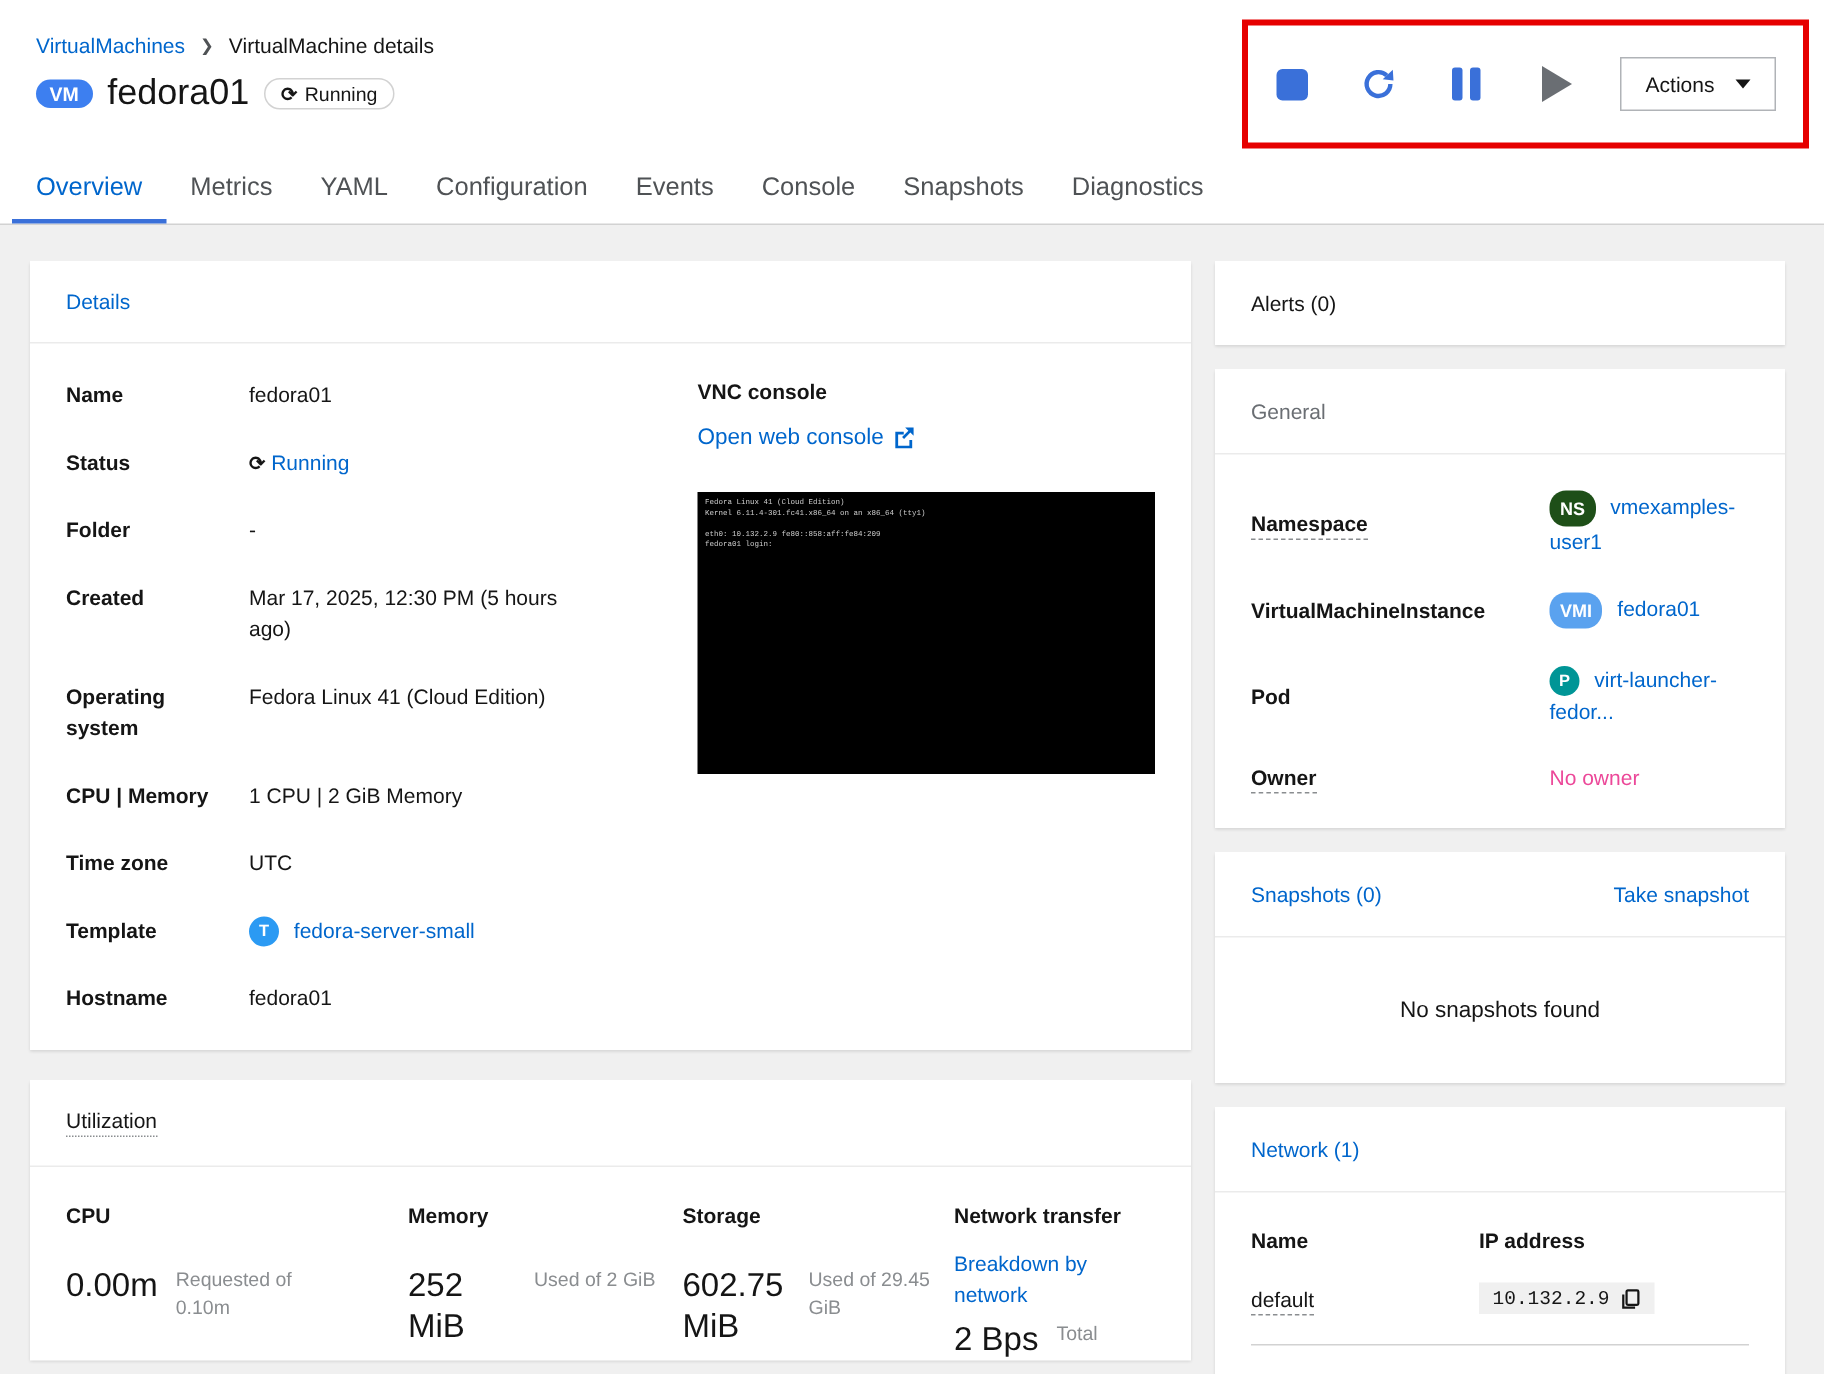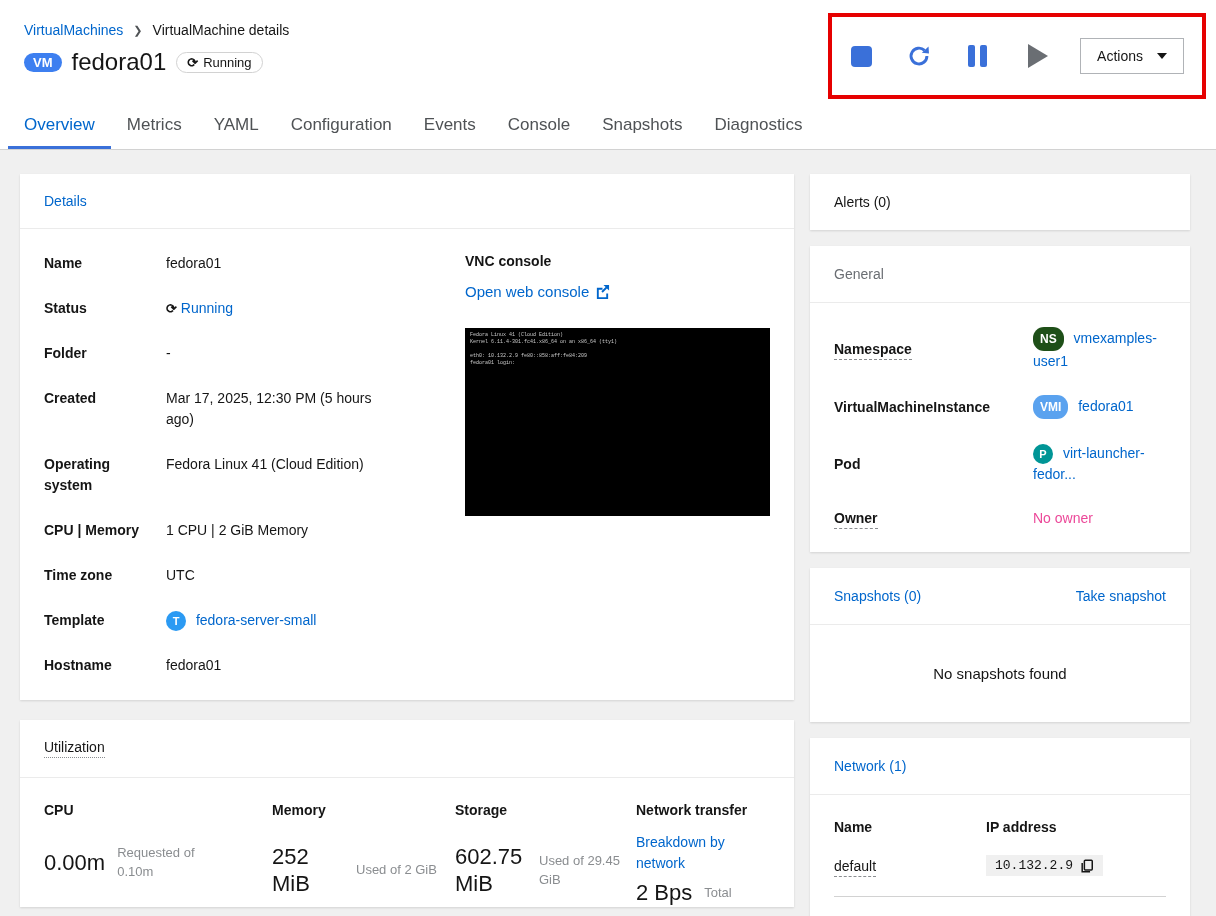--- a/index.html
+++ b/index.html
@@ -127,21 +127,21 @@
   }
 
   
   .dotted-title { display: inline-block; border-bottom: 1px dotted #8a8d90; padding-bottom: 2px; }
   .util-body { display: flex; padding: 24px 24px 0 24px; }
   .util-col:nth-child(1) { width: 228px; }
   .util-col:nth-child(2) { width: 183px; }
   .util-col:nth-child(3) { width: 181px; }
   .util-col:nth-child(4) { flex: 1; }
   .util-name { font-weight: 700; margin-bottom: 14px; }
-  .util-valuerow { display: flex; align-items: center; gap: 12px; margin-top: 26px; }
+  .util-valuerow { display: flex; align-items: flex-start; gap: 12px; margin-top: 26px; }
   .util-value { font-size: 22px; color: #151515; line-height: 1.2; }
   .util-value.wrap { width: 72px; }
   .util-detail { font-size: 13px; color: #8a8d90; max-width: 84px; line-height: 1.45; }
   .util-link { display: block; font-size: 14px; line-height: 1.5; max-width: 110px; margin-bottom: 2px; }
   .util-col:nth-child(4) .util-valuerow { margin-top: 6px; }
 
   
   .side-card { background: #fff; box-shadow: 0 1px 2px rgba(0,0,0,0.12); margin-bottom: 16px; }
   .side-header {
     padding: 20px 24px; font-size: 14px; border-bottom: 1px solid #ebebeb;

